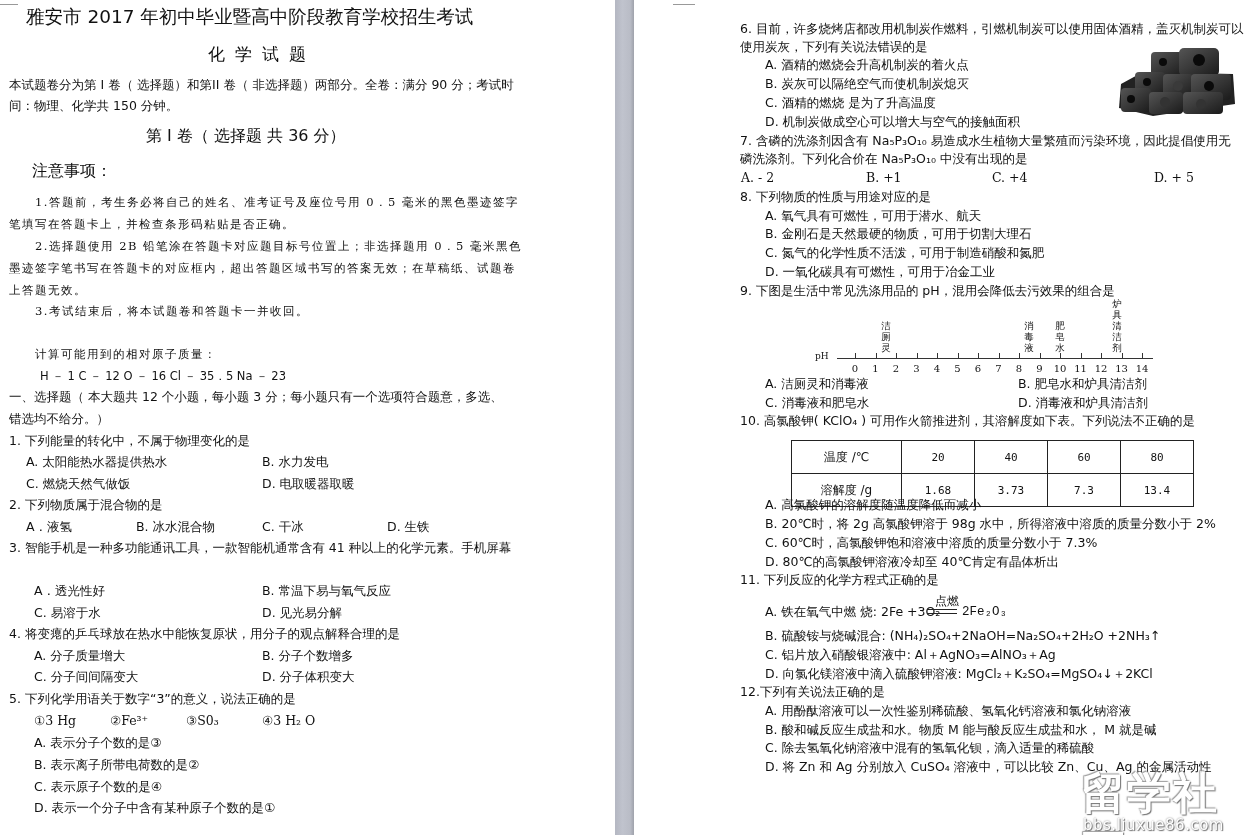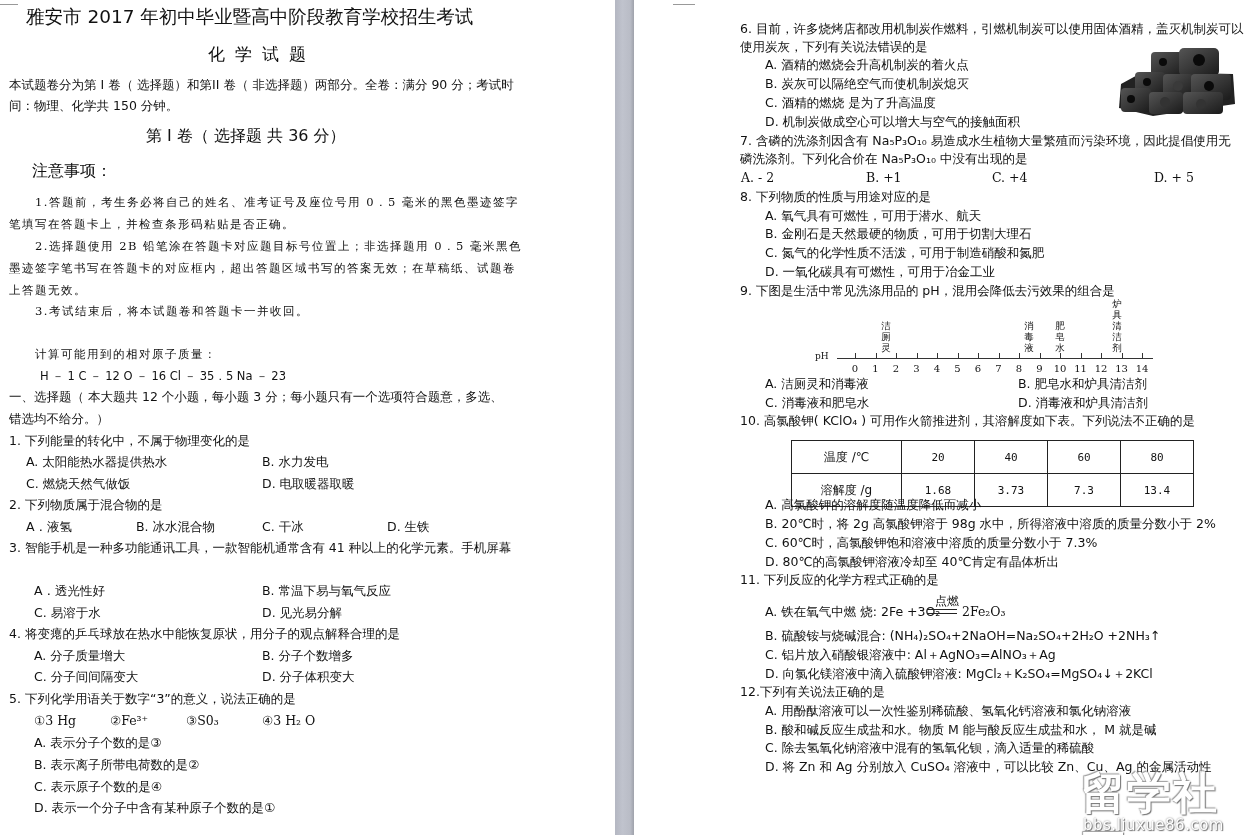--- a/index.html
+++ b/index.html
@@ -221,21 +221,21 @@
 
 <div class="t opt" style="left:765px;top:497px;">A. 高氯酸钾的溶解度随温度降低而减小</div>
 <div class="t opt" style="left:765px;top:516px;">B. 20℃时，将 2g 高氯酸钾溶于 98g 水中，所得溶液中溶质的质量分数小于 2%</div>
 <div class="t opt" style="left:765px;top:535px;">C. 60℃时，高氯酸钾饱和溶液中溶质的质量分数小于 7.3%</div>
 <div class="t opt" style="left:765px;top:554px;">D. 80℃的高氯酸钾溶液冷却至 40℃肯定有晶体析出</div>
 
 <div class="t" style="left:740px;top:572px;">11. 下列反应的化学方程式正确的是</div>
 <div class="t opt" style="left:765px;top:604px;">A. 铁在氧气中燃 烧: 2Fe +3O₂</div>
 <div class="t" style="left:935px;top:597px;font-size:12px;line-height:9px;">点燃</div>
 <div style="position:absolute;left:927px;top:609px;width:30px;height:3px;border-top:1px solid #222;border-bottom:1px solid #222;"></div>
-<div class="t opt serif" style="left:962px;top:604px;">2Fe₂O₃</div>
+<div class="t opt serif" style="left:962px;top:604px;font-family:Liberation Mono, monospace;">2Fe₂O₃</div>
 <div class="t opt" style="left:765px;top:628px;">B. 硫酸铵与烧碱混合: (NH₄)₂SO₄+2NaOH=Na₂SO₄+2H₂O +2NH₃↑</div>
 <div class="t opt" style="left:765px;top:647px;">C. 铝片放入硝酸银溶液中: Al＋AgNO₃=AlNO₃＋Ag</div>
 <div class="t opt" style="left:765px;top:666px;">D. 向氯化镁溶液中滴入硫酸钾溶液: MgCl₂＋K₂SO₄=MgSO₄↓＋2KCl</div>
 
 <div class="t" style="left:740px;top:684px;">12.下列有关说法正确的是</div>
 <div class="t opt" style="left:765px;top:703px;">A. 用酚酞溶液可以一次性鉴别稀硫酸、氢氧化钙溶液和氯化钠溶液</div>
 <div class="t opt" style="left:765px;top:722px;">B. 酸和碱反应生成盐和水。物质 M 能与酸反应生成盐和水，   M 就是碱</div>
 <div class="t opt" style="left:765px;top:740px;">C. 除去氢氧化钠溶液中混有的氢氧化钡，滴入适量的稀硫酸</div>
 <div class="t opt" style="left:765px;top:759px;">D. 将 Zn 和 Ag 分别放入 CuSO₄ 溶液中，可以比较 Zn、Cu、Ag 的金属活动性</div>
 

